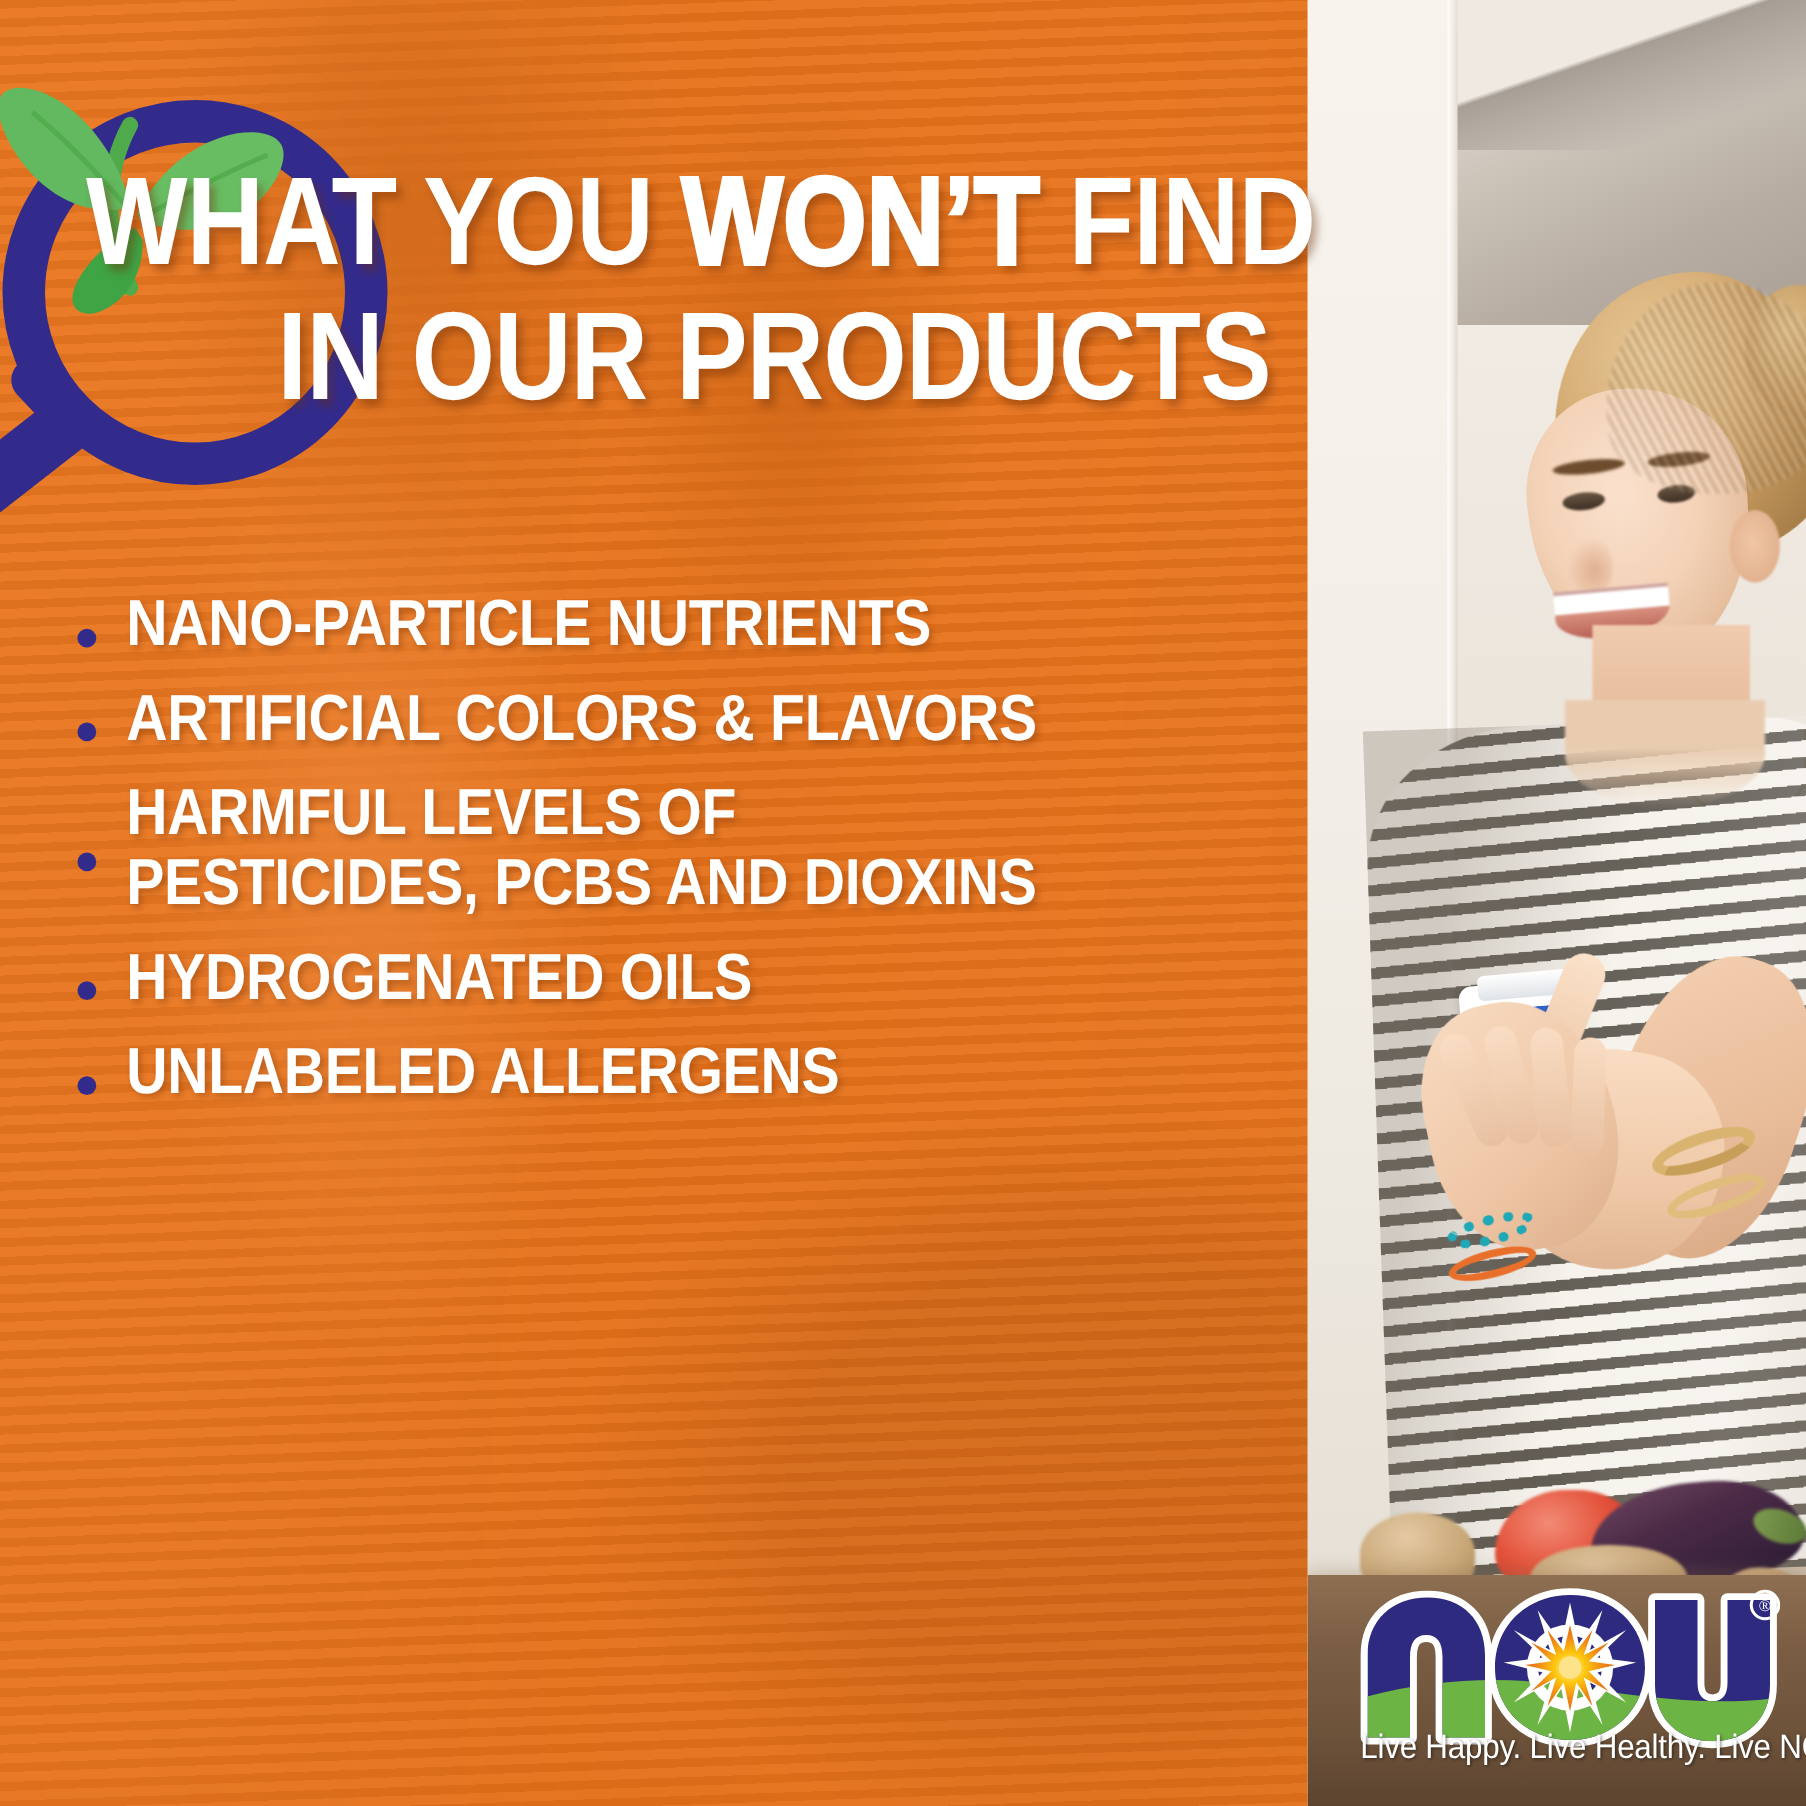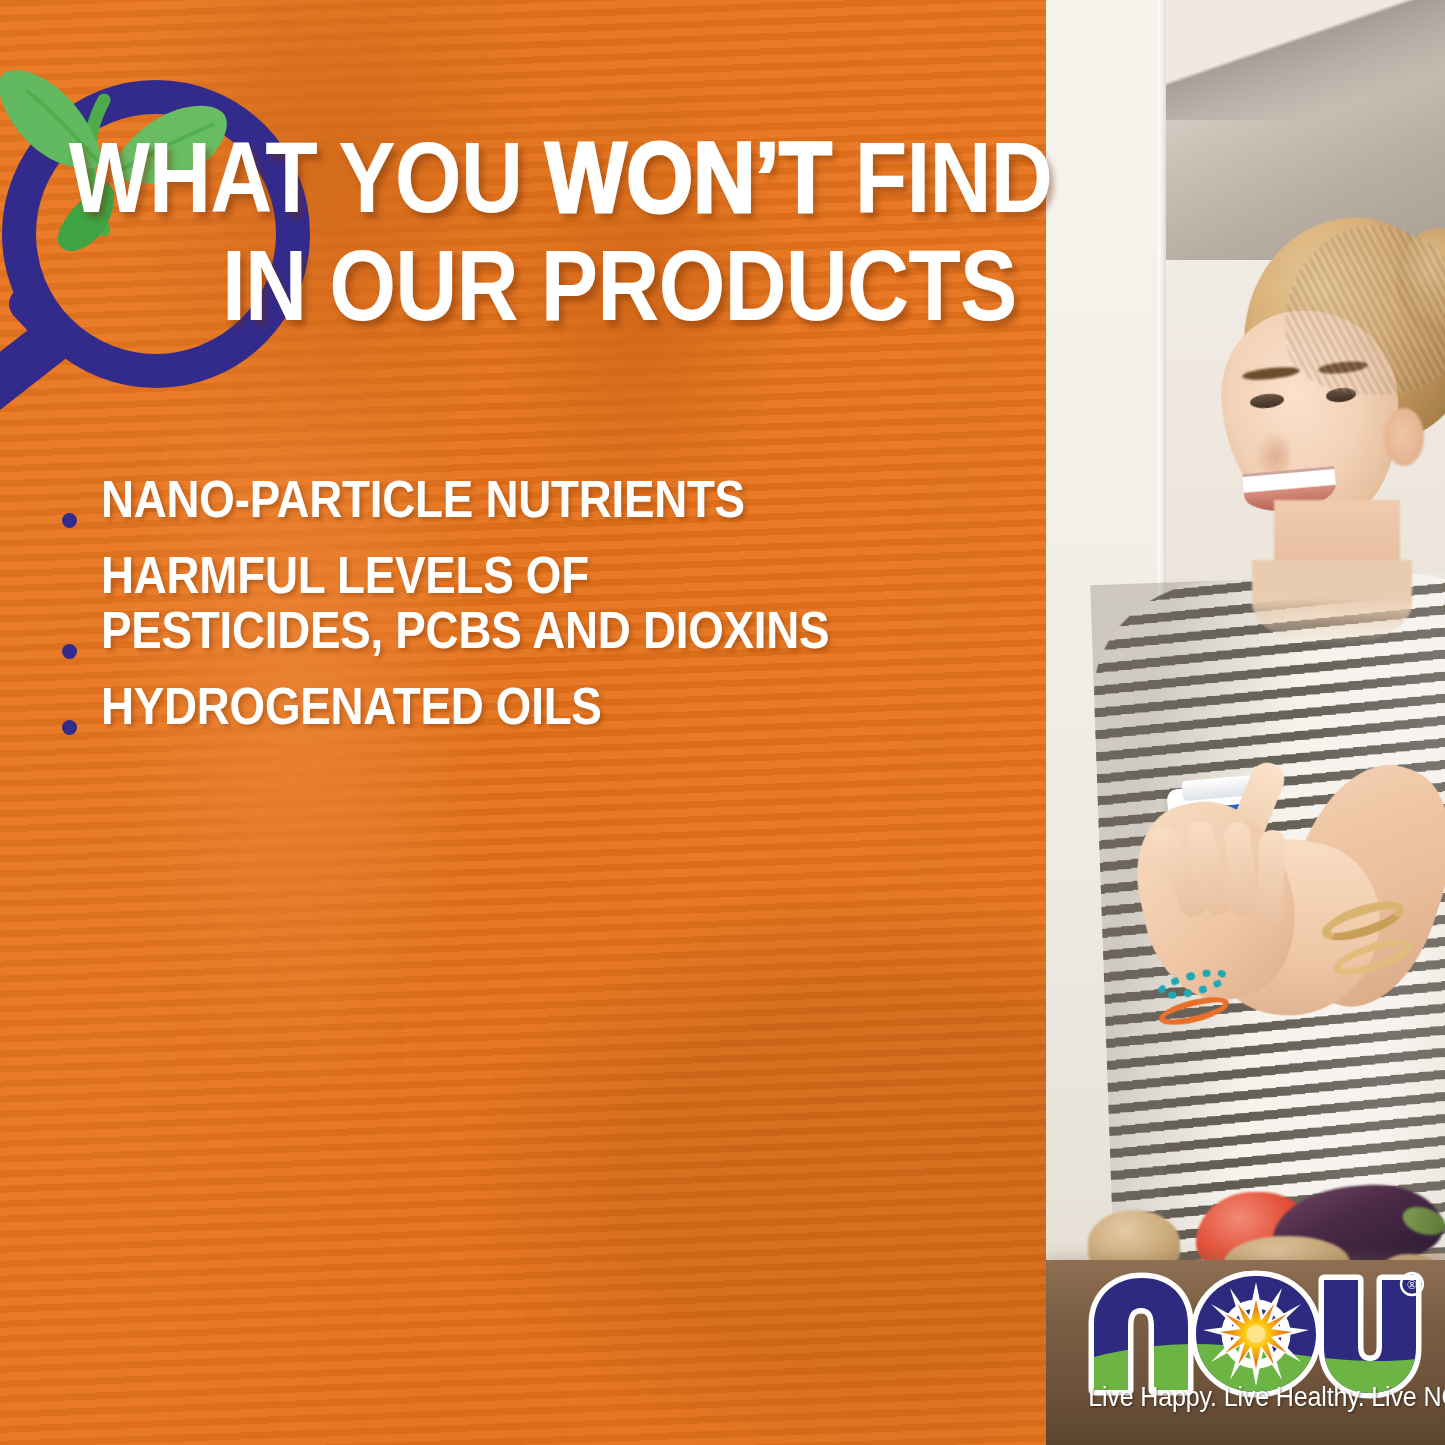--- a/index.html
+++ b/index.html
@@ -312,21 +312,21 @@
   }
   .hl-line1 { padding-left:80px; white-space:nowrap; }
   .hl-line2 { padding-left:258px; white-space:nowrap; margin-top:10px; }
   .hl-strong { font-weight:700; letter-spacing:0px; -webkit-text-stroke:3.2px #fff; }
 
   
   .bullets {
     position:absolute; left:62px; top:472px; width:990px; z-index:5;
   }
   .bullet-row {
-    display:flex; align-items:flex-end;
+    display:flex; align-items:center;
     margin-bottom:20px;
   }
   .bullet-dot {
     flex:0 0 auto;
     width:15px; height:15px; border-radius:50%;
     background:#332b8c;
     margin-top:21px; margin-right:24px;
   }
   .bullet-text {
     color:#fff;
@@ -448,26 +448,34 @@
     <div class="hl-line2">IN OUR PRODUCTS</div>
   </div>
 
   <div class="bullets">
     <div class="bullet-row">
       <span class="bullet-dot"></span>
       <span class="bullet-text">NANO-PARTICLE NUTRIENTS</span>
     </div>
     <div class="bullet-row">
       <span class="bullet-dot"></span>
+      <span class="bullet-text">ARTIFICIAL COLORS &amp; FLAVORS</span>
+    </div>
+    <div class="bullet-row">
+      <span class="bullet-dot"></span>
       <span class="bullet-text">HARMFUL LEVELS OF
 PESTICIDES, PCBS AND DIOXINS</span>
     </div>
     <div class="bullet-row">
       <span class="bullet-dot"></span>
       <span class="bullet-text">HYDROGENATED OILS</span>
+    </div>
+    <div class="bullet-row">
+      <span class="bullet-dot"></span>
+      <span class="bullet-text">UNLABELED ALLERGENS</span>
     </div>
   </div>
 
   <div class="now-logo">
     <svg width="348" height="170" viewBox="0 0 348 170" xmlns="http://www.w3.org/2000/svg">
       <defs>
         <clipPath id="nowclip">
           <path d="M18 128 L18 62 C18 34 38 16 66 16 C94 16 112 34 112 62 L112 128 L78 128 L78 64 C78 52 74 46 65 46 C56 46 52 52 52 64 L52 128 Z
                    M120 72 C120 38 146 14 180 14 C214 14 240 38 240 72 C240 106 214 130 180 130 C146 130 120 106 120 72 Z
                    M248 18 L282 18 L282 84 C282 94 286 99 294 99 C302 99 306 94 306 84 L306 18 L340 18 L340 86 C340 114 320 131 294 131 C268 131 248 114 248 86 Z"></path>

